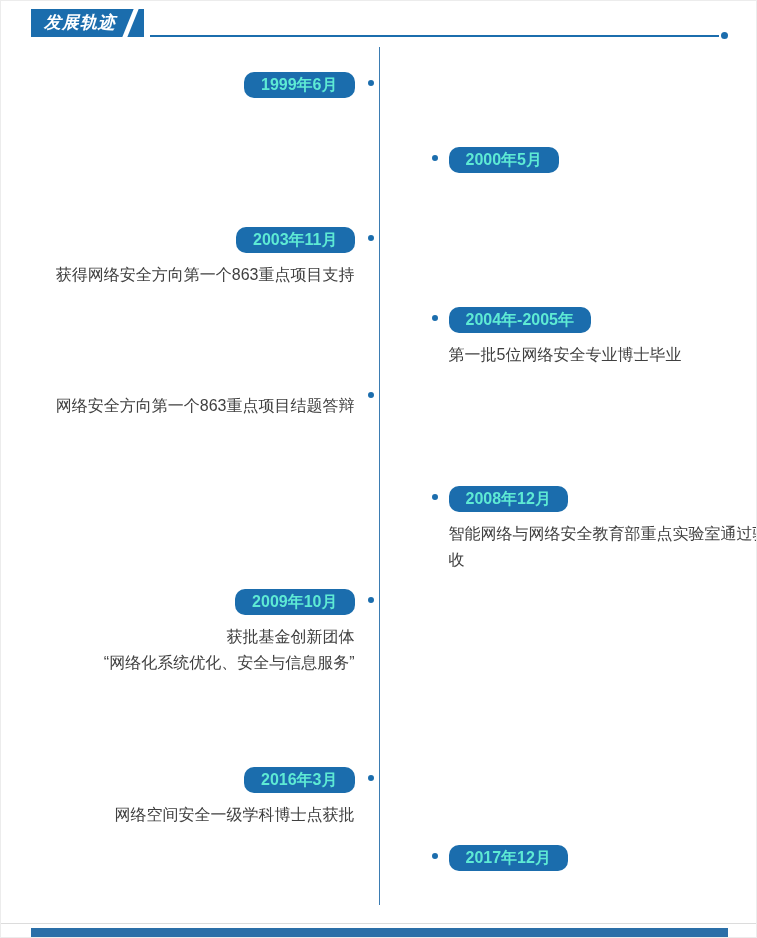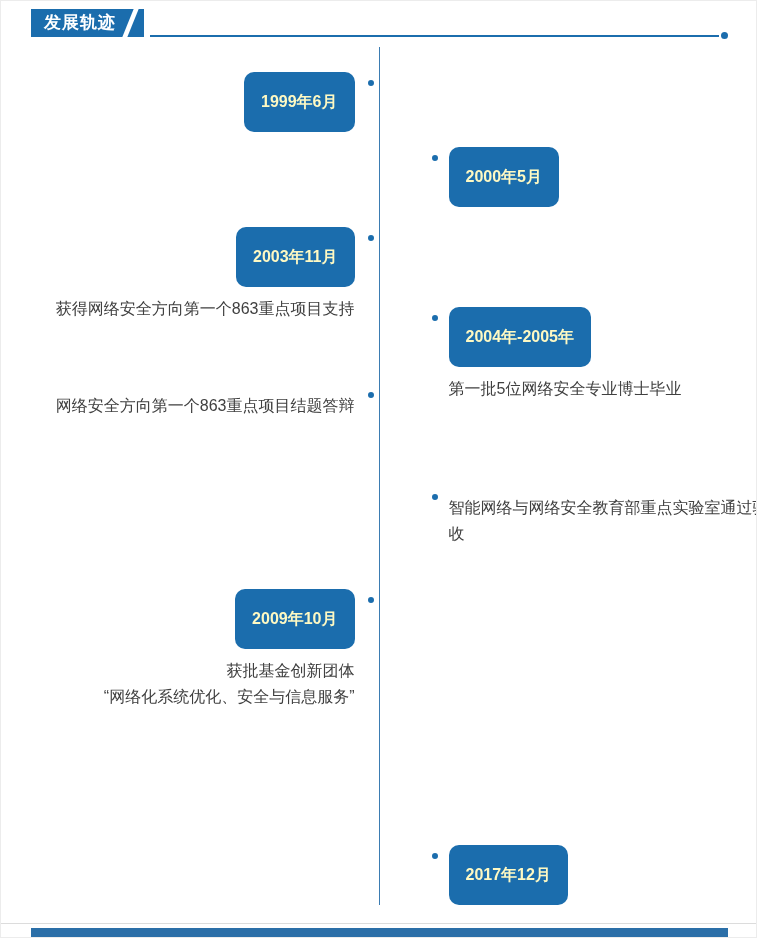--- a/index.html
+++ b/index.html
@@ -26,20 +26,21 @@
     display:flex;
     align-items:flex-end;
     padding:8px 28px 0 30px;
   }
   .title-shape{
     position:relative;
     background:var(--accent);
     color:#fff;
     font-size:17px;
     font-weight:700;
+    font-style:italic;
     letter-spacing:1px;
     line-height:18px;
     padding:5px 28px 5px 13px;
     overflow:hidden;
   }
   .title-shape::after{
     content:"";
     position:absolute;
     right:11px;
     top:-3px;
@@ -87,25 +88,25 @@
   }
   .entry.right{
     left:calc(50% + 22px);
     width:330px;
     text-align:left;
     margin-left:48px;
   }
   .badge{
     display:inline-block;
     background:var(--accent);
-    color:#fef9c3;
+    color:#5eead4;
     font-weight:700;
     font-size:16px;
     line-height:20px;
-    padding:20px 17px;
+    padding:3px 17px;
     border-radius:10px;
   }
   .dot{
     position:absolute;
     top:8px;
     width:5px;
     height:5px;
     background:#fff;
     border:3px solid var(--accent);
     border-radius:50%;
@@ -173,32 +174,38 @@
       <span class="dot"></span>
       <div class="desc">第一批5位网络安全专业博士毕业</div>
     </div>
 
     <div class="entry left" style="top:337px">
       <span class="dot"></span>
       <div class="desc">网络安全方向第一个863重点项目结题答辩</div>
     </div>
 
     <div class="entry right" style="top:439px">
+      <span class="badge">2008年12月</span>
       <span class="dot"></span>
       <div class="desc">智能网络与网络安全教育部重点实验室通过验收</div>
     </div>
 
     <div class="entry left" style="top:542px">
       <span class="badge">2009年10月</span>
       <span class="dot"></span>
       <div class="desc">获批基金创新团体
 “网络化系统优化、安全与信息服务”</div>
     </div>
 
 
+    <div class="entry left" style="top:720px">
+      <span class="badge">2016年3月</span>
+      <span class="dot"></span>
+      <div class="desc">网络空间安全一级学科博士点获批</div>
+    </div>
 
     <div class="entry right" style="top:798px">
       <span class="badge">2017年12月</span>
       <span class="dot"></span>
     </div>
 
   </div>
 
   <div class="footer">
     <div class="footer-line"></div>

